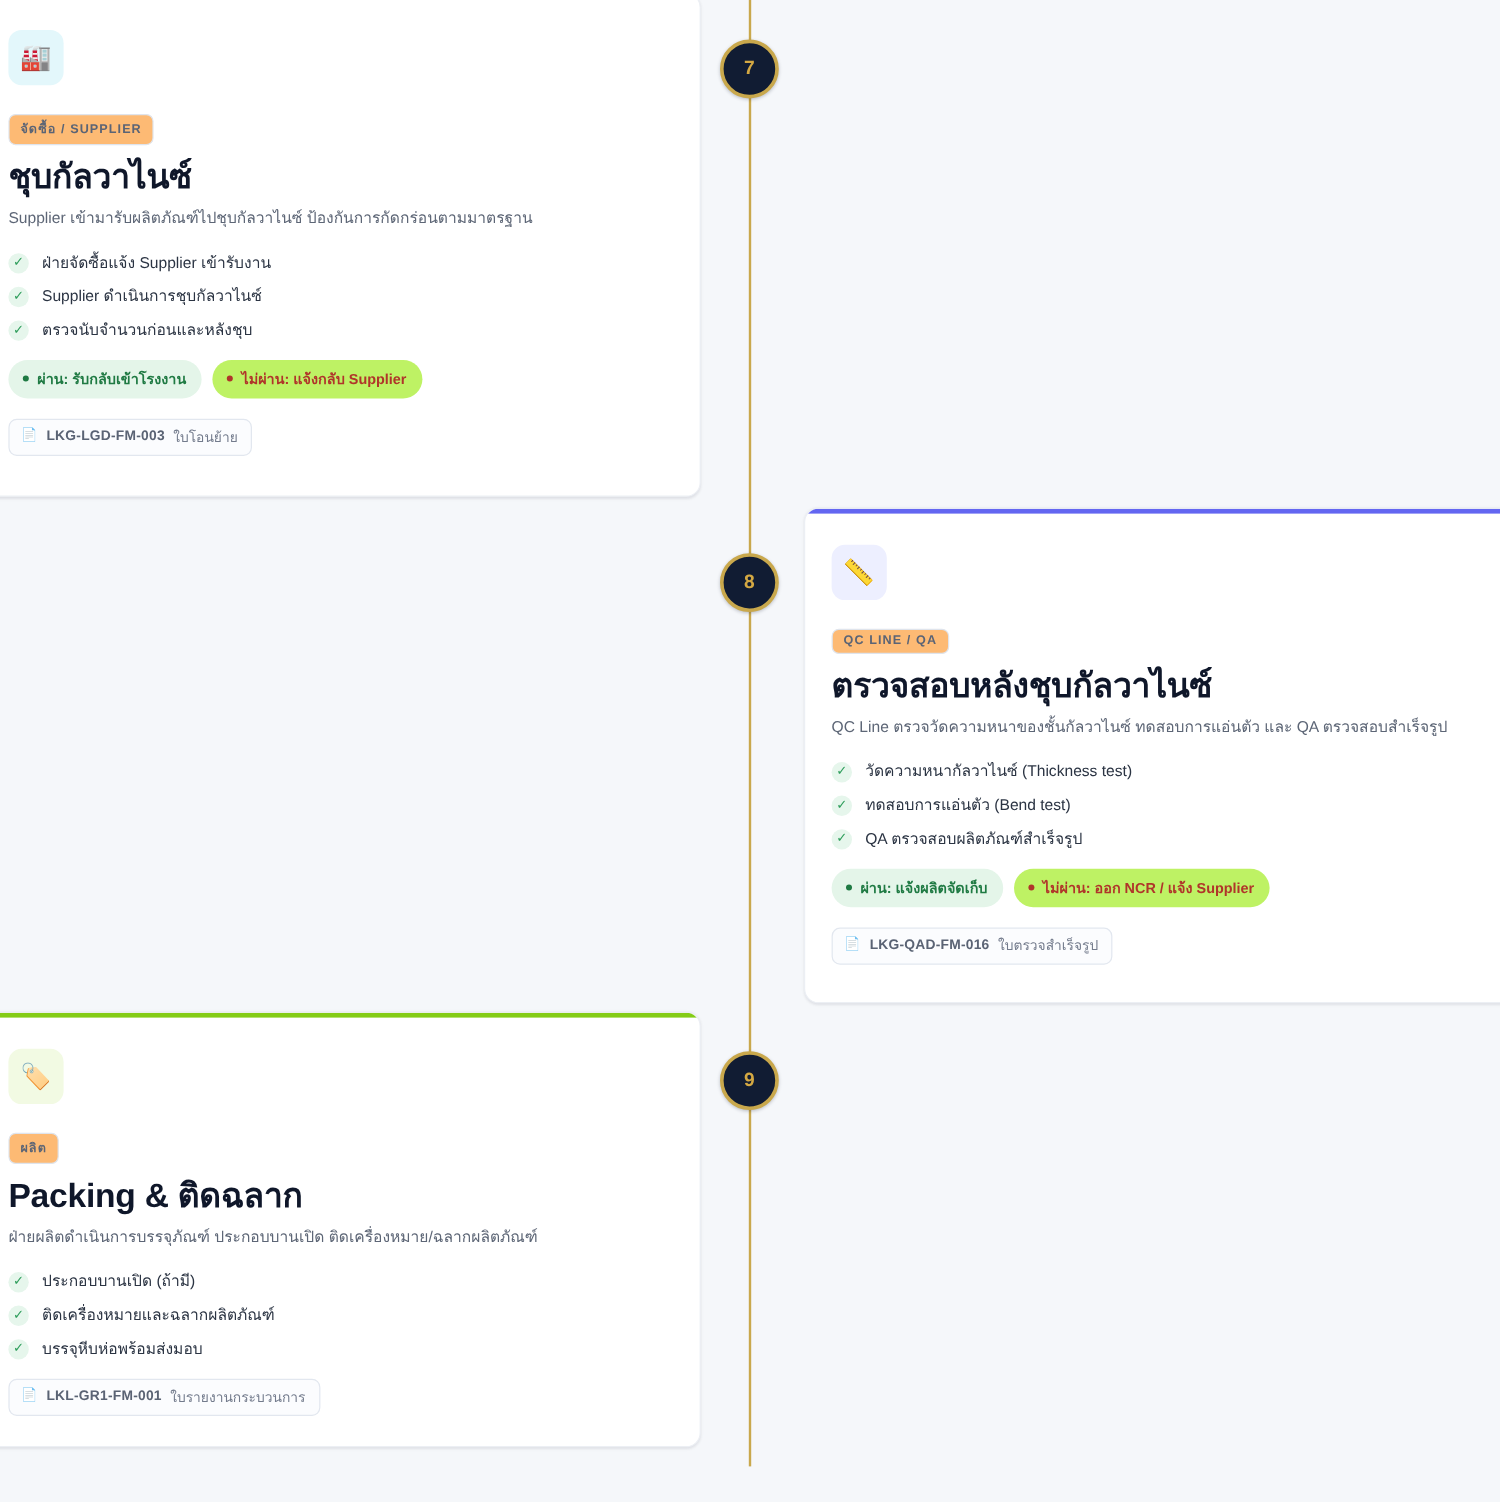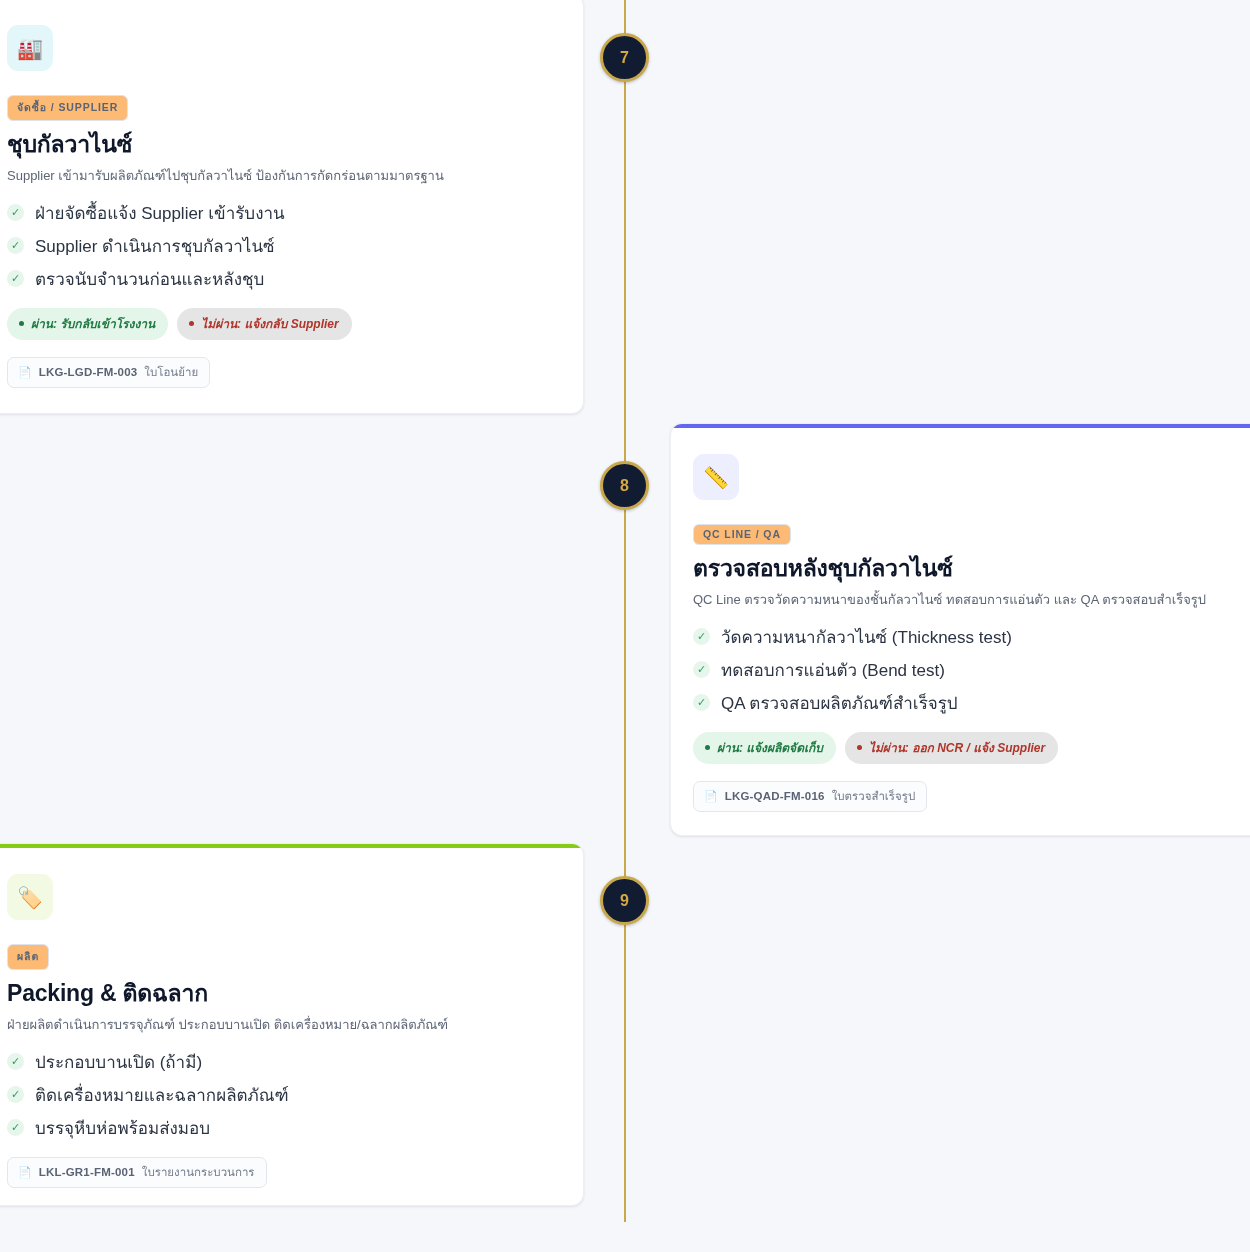--- a/index.html
+++ b/index.html
@@ -105,21 +105,21 @@
     padding: 3px 9px 4px 9px;
     font-size: 10.5px;
     font-weight: bold;
     letter-spacing: .9px;
     color: #5b6475;
     margin-bottom: 9px;
   }
 
   
   .card-title {
-    font-size: 23px;
+    font-size: 28px;
     font-weight: bold;
     color: #0f172a;
     line-height: 1.25;
     margin-bottom: 7px;
     letter-spacing: -0.2px;
   }
   .card-desc {
     font-size: 13px;
     color: #5d6676;
     line-height: 1.5;
@@ -141,50 +141,49 @@
     border-radius: 50%;
     background: #e6f6ec;
     color: #2f9e5c;
     font-size: 11px;
     line-height: 17px;
     text-align: center;
     margin-top: 1px;
     font-weight: bold;
   }
   .check-text {
-    font-size: 17px;
+    font-size: 13px;
     color: #2b3443;
     line-height: 1.35;
   }
 
   
   .outcomes {
     display: flex;
     flex-wrap: wrap;
     gap: 9px;
     margin-bottom: 17px;
   }
   .pill {
     display: inline-flex;
     align-items: center;
     gap: 7px;
     border-radius: 999px;
     padding: 6px 13px 7px 12px;
     font-size: 12px;
     font-weight: bold;
     white-space: nowrap;
-    font-style: italic;
   }
   .pill .dot {
     width: 5px; height: 5px; border-radius: 50%;
     flex: 0 0 auto;
   }
   .pill-pass { background: #e4f5e9; color: #1f7a43; }
   .pill-pass .dot { background: #1f7a43; }
-  .pill-fail { background: #e5e5e5; color: #b0352a; text-align: right; }
+  .pill-fail { background: #bef264; color: #b0352a; text-align: right; }
   .pill-fail .dot { background: #b0352a; }
 
   
   .doc-chip {
     display: inline-flex;
     align-items: center;
     gap: 7px;
     border: 1px solid #e2e7ef;
     border-radius: 7px;
     background: #fbfcfe;

